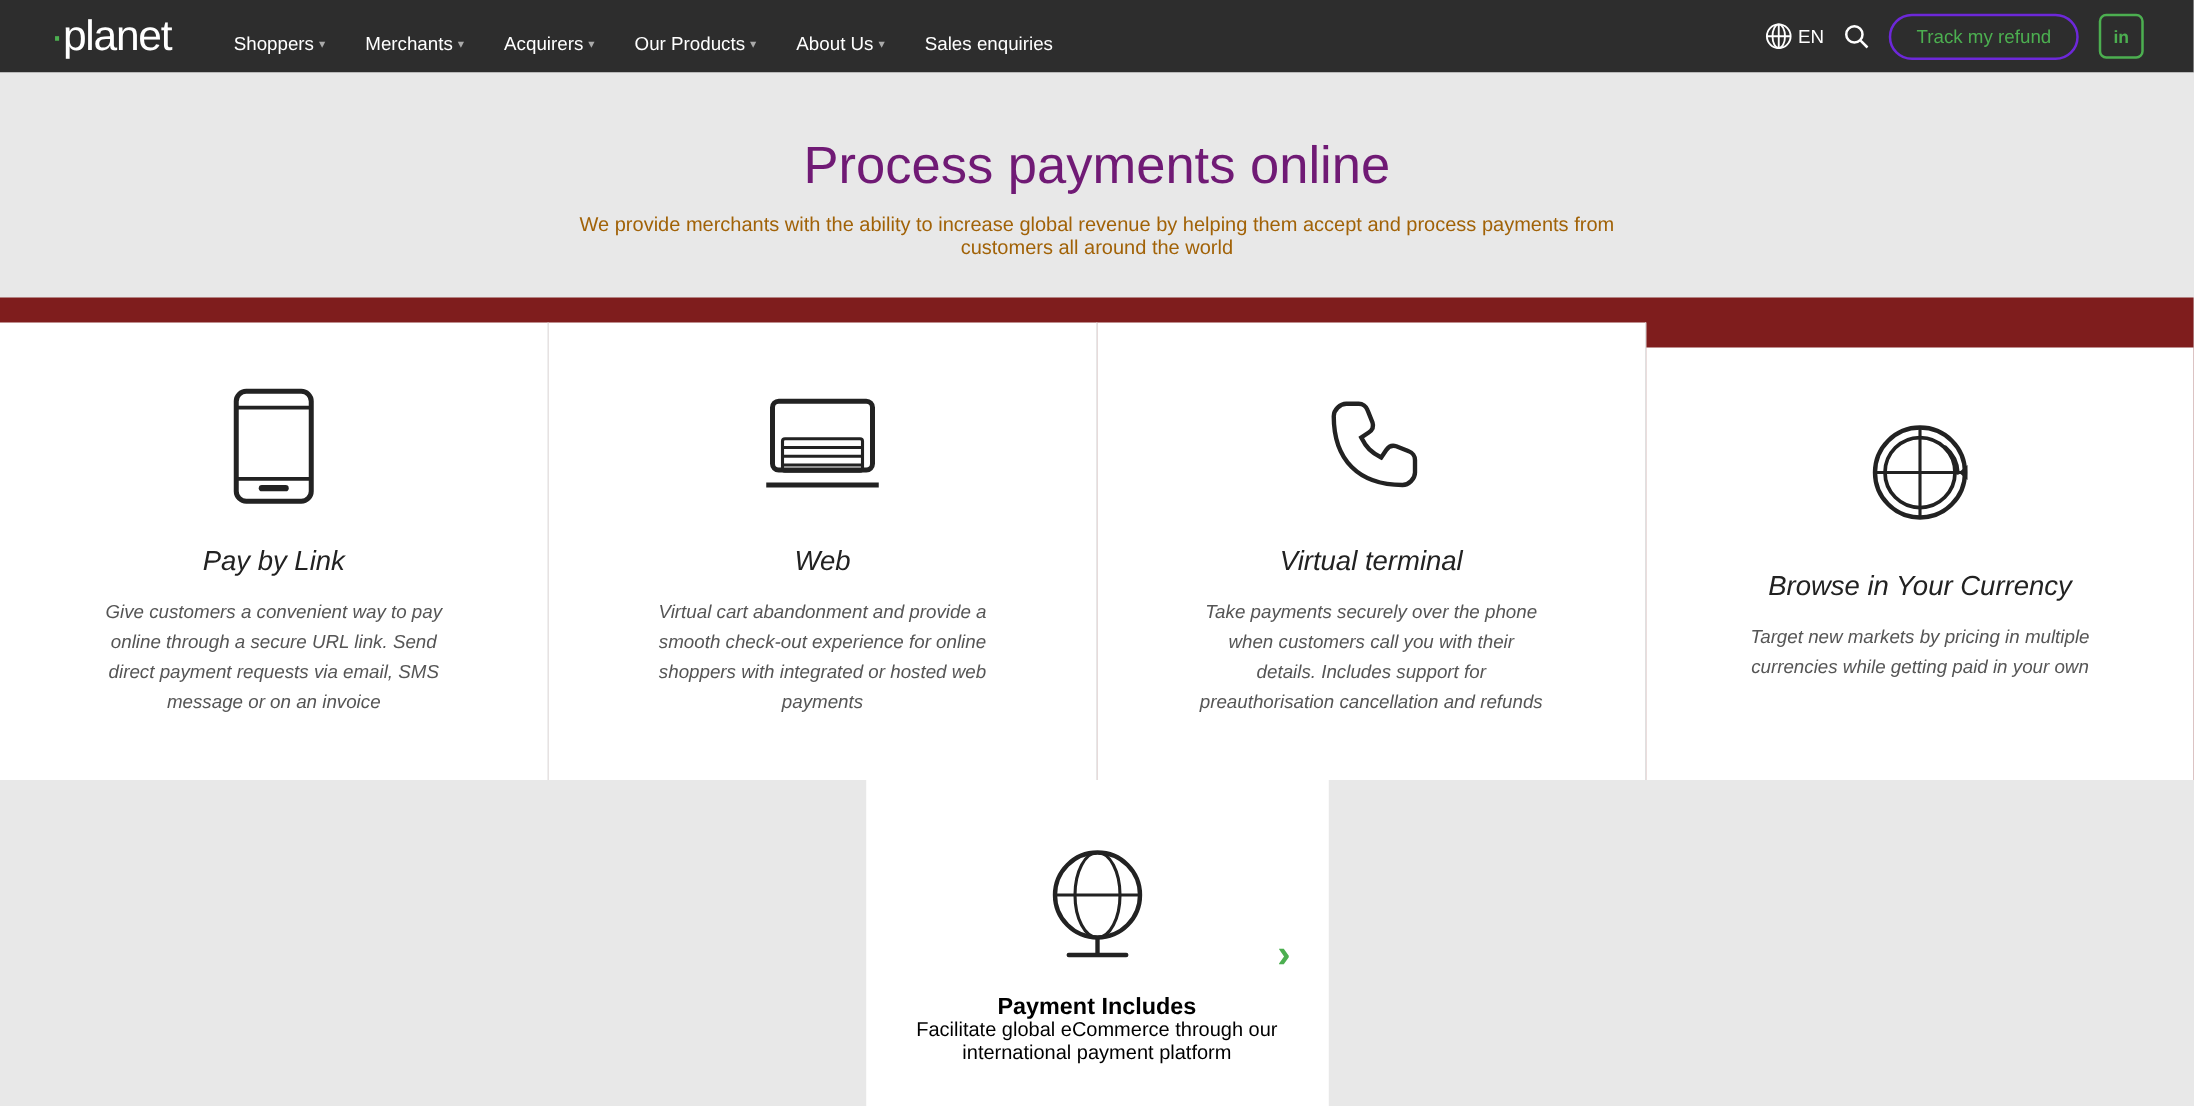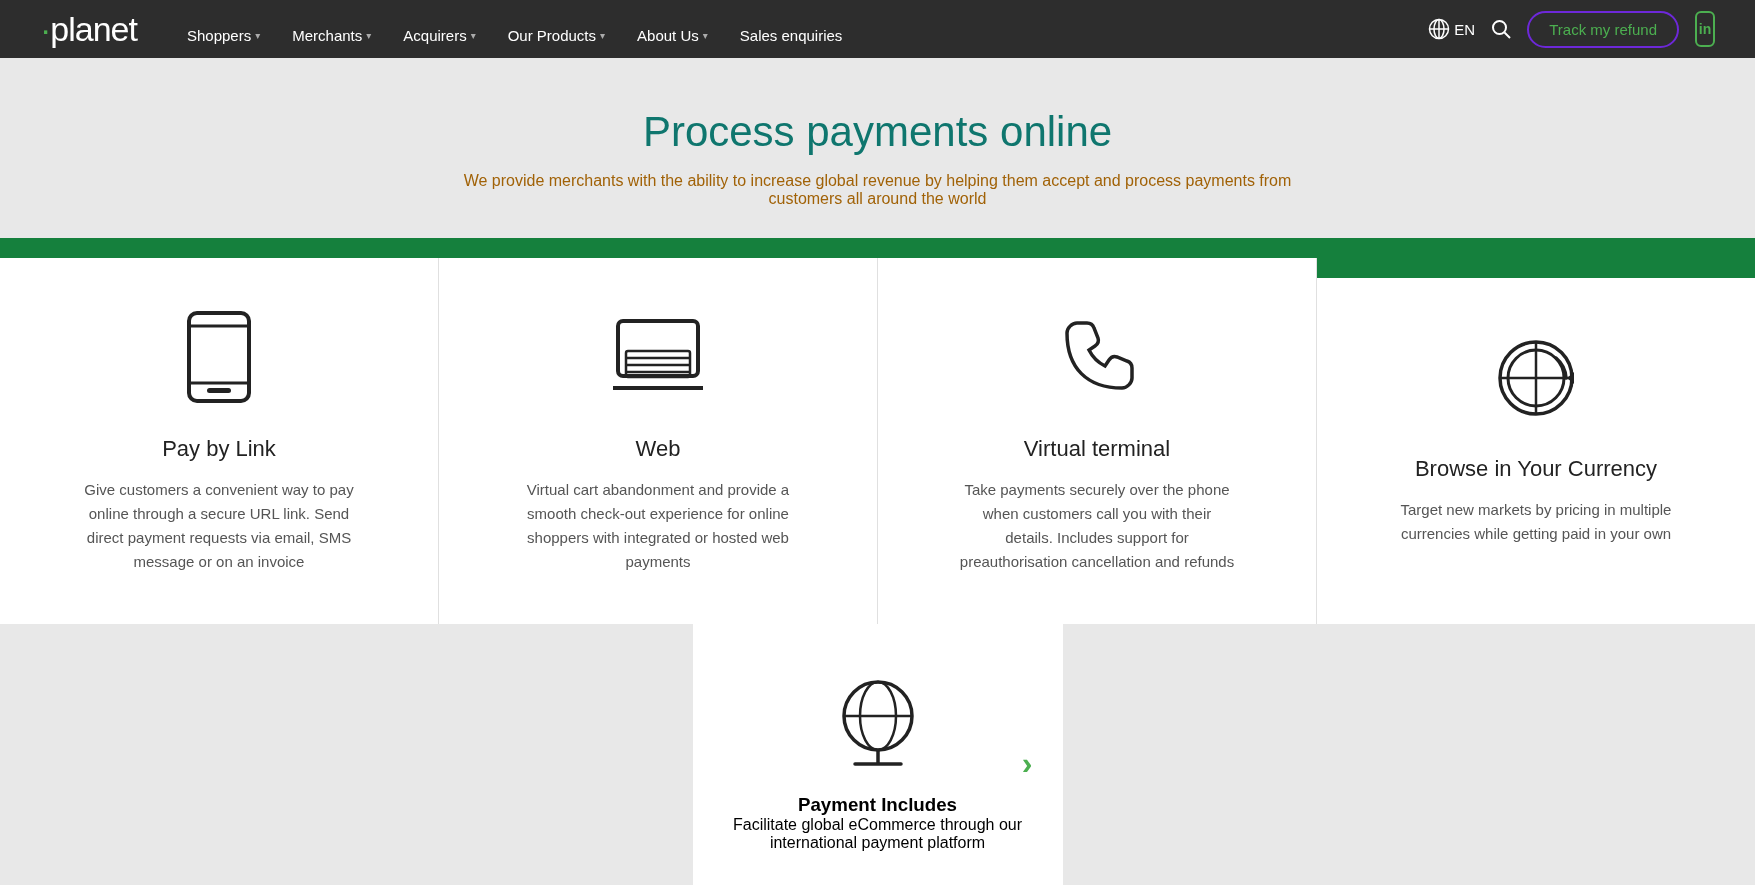--- a/index.html
+++ b/index.html
@@ -62,55 +62,56 @@
       padding: 8px 20px;
       border-radius: 24px;
       font-size: 15px;
       cursor: pointer;
       white-space: nowrap;
     }
     .nav-linkedin {
       border: 2px solid #4caf50;
       color: #4caf50;
       background: transparent;
-      width: 20px;
+      width: 36px;
       height: 36px;
       border-radius: 6px;
       display: flex;
       align-items: center;
       justify-content: center;
       font-size: 14px;
       font-weight: bold;
       cursor: pointer;
     }
 
     
     .hero {
       background: #e8e8e8;
       text-align: center;
       padding: 50px 40px 30px;
     }
     .hero h1 {
       font-size: 42px;
       font-weight: 500;
-      color: #0f766e;
+      color: #701a75;
       margin-bottom: 16px;
     }
     .hero p {
       font-size: 16px;
       color: #a16207;
       max-width: 900px;
       margin: 0 auto;
     }
 
     
     .cards-section {
-      background: #15803d;
+      background: #7f1d1d;
       padding: 20px 0 0;
       position: relative;
+      font-style: italic;
     }
     .cards-row {
       display: flex;
       gap: 0;
       width: 100%;
     }
     .card {
       background: #fff;
       flex: 1;
       padding: 50px 40px 50px;

